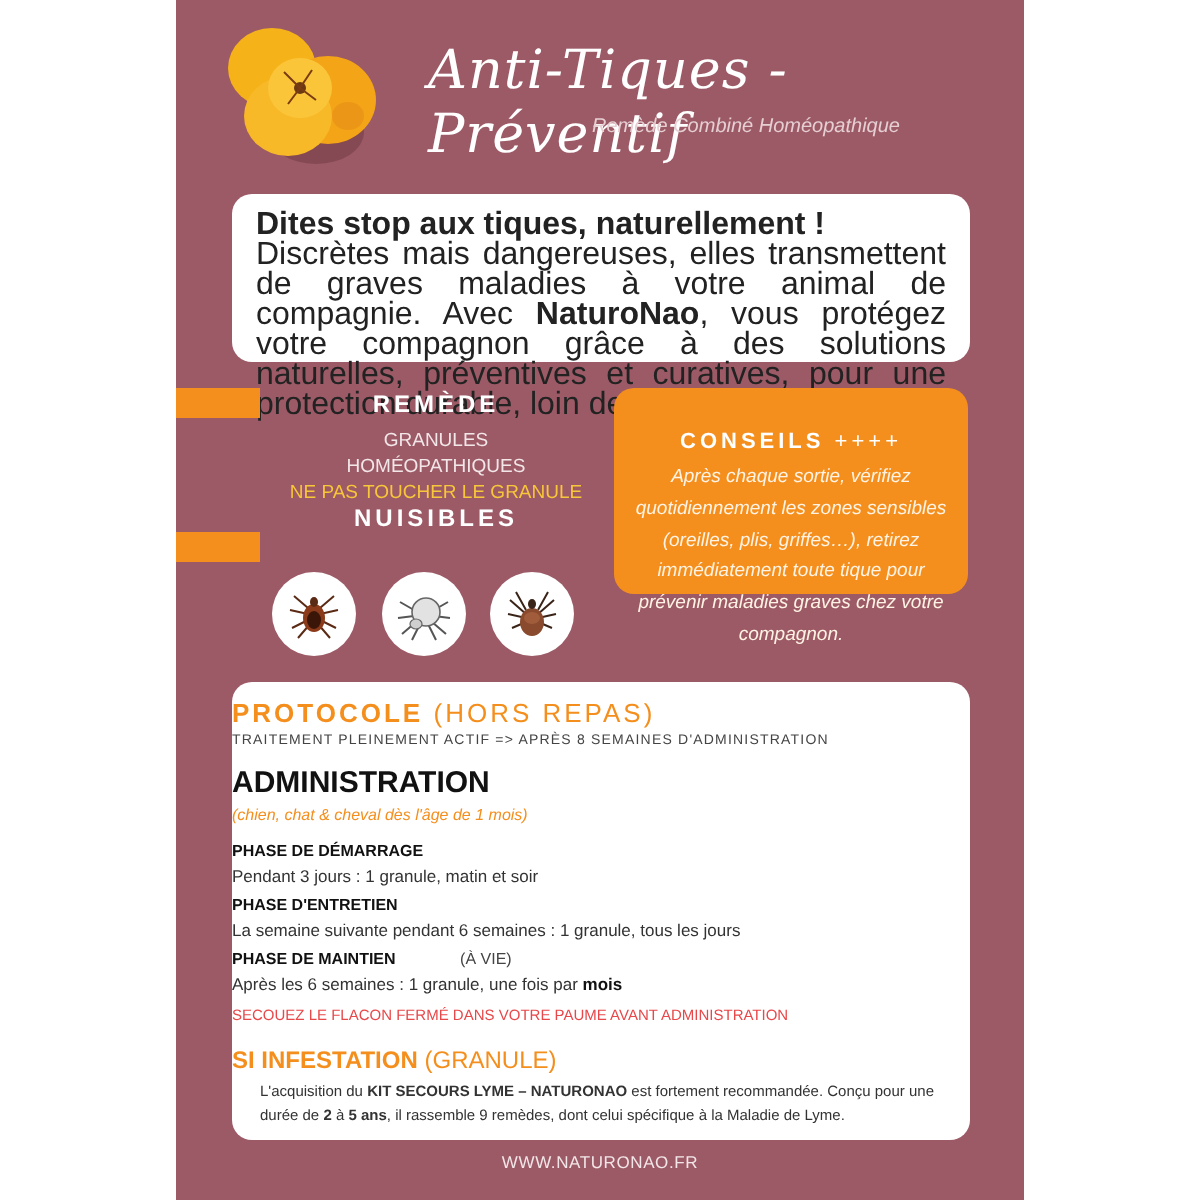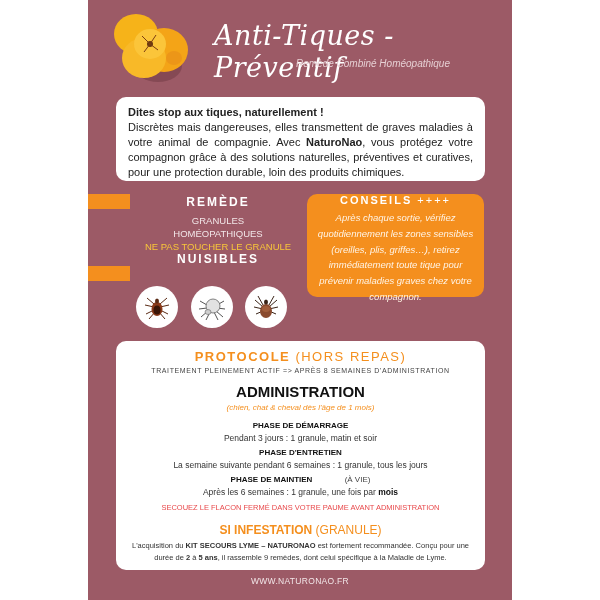--- a/index.html
+++ b/index.html
@@ -1,32 +1,32 @@
 <!DOCTYPE html>
 <html><head>
 <meta charset="utf-8">
 <style>
   html, body { margin:0; padding:0; }
   body { width:600px; height:600px; background:#ffffff; position:relative; overflow:hidden; font-family:"Liberation Sans", "DejaVu Sans", sans-serif; }
   .poster { position:absolute; left:88px; top:0; width:424px; height:600px; background:#9c5a66; }
   .flower { position:absolute; left:20px; top:8px; width:82px; height:78px; }
   .title { position:absolute; left:126px; top:20px; width:290px; text-align:left; color:#ffffff; font-family:"DejaVu Serif", serif; font-style:italic; font-size:27px; letter-spacing:0.5px; line-height:32px; }
   .subtitle { position:absolute; left:170px; top:58px; width:230px; text-align:center; color:#e6cfd3; font-style:italic; font-size:10px; }
-  .intro { position:absolute; left:28px; top:97px; width:369px; height:84px; background:#ffffff; border-radius:10px; box-sizing:border-box; padding:8px 12px; font-size:11px; line-height:15px; color:#222; text-align:justify; }
+  .intro { position:absolute; left:28px; top:97px; width:369px; height:84px; background:#ffffff; border-radius:10px; box-sizing:border-box; padding:8px 12px; font-size:16px; line-height:15px; color:#222; text-align:justify; }
   .intro .lead { font-weight:bold; display:block; text-align:left; }
   .bar { position:absolute; left:0; width:42px; height:15px; background:#f48f1e; }
   .section-head { position:absolute; color:#ffffff; font-weight:bold; letter-spacing:2px; font-size:12px; text-align:center; }
   .remede-lines { position:absolute; left:50px; top:214px; width:160px; text-align:center; font-size:9.5px; line-height:13px; color:#f2e6e8; }
   .remede-lines .warn { color:#f8c63a; }
   .bug { position:absolute; top:286px; width:42px; height:42px; border-radius:50%; background:#ffffff; display:flex; align-items:center; justify-content:center; }
-  .conseils { position:absolute; left:219px; top:194px; width:177px; height:103px; background:#f48f1e; border-radius:10px; box-sizing:border-box; padding:0 8px; text-align:center; color:#ffffff; }
+  .conseils { position:absolute; left:219px; top:194px; width:177px; height:103px; background:#f48f1e; border-radius:10px; box-sizing:border-box; padding:21px 8px; text-align:center; color:#ffffff; }
   .conseils .head { font-weight:bold; font-size:11px; letter-spacing:2px; margin-bottom:4px; }
   .conseils .head .plus { font-weight:normal; }
   .conseils .body { font-style:italic; font-size:9.5px; line-height:15.8px; color:#fff3e4; }
-  .protocole { position:absolute; left:28px; top:341px; width:369px; height:229px; background:#ffffff; border-radius:10px; box-sizing:border-box; text-align:center; color:#222; }
+  .protocole { position:absolute; left:28px; top:341px; width:369px; height:229px; background:#ffffff; border-radius:10px; box-sizing:border-box; color:#222; }
   .p-title { position:absolute; left:0; right:0; top:8px; font-size:13px; letter-spacing:1.5px; color:#f48f1e; }
   .p-title b { font-weight:bold; }
   .p-sub { position:absolute; left:0; right:0; top:26px; font-size:7px; letter-spacing:0.6px; color:#444; }
   .adm { position:absolute; left:0; right:0; top:42px; font-size:15px; font-weight:bold; color:#111; }
   .adm-note { position:absolute; left:0; right:0; top:62px; font-size:8px; font-style:italic; color:#f48f1e; }
   .ph-h { position:absolute; left:0; right:0; font-size:8px; font-weight:bold; color:#111; }
   .ph-h .n { font-weight:normal; color:#444;margin-left:30px; }
   .ph-t { position:absolute; left:0; right:0; font-size:8.5px; color:#333; }
   .ph-t b { color:#111; }
   .shake { position:absolute; left:0; right:0; top:162px; font-size:7.5px; color:#e8484a; }

